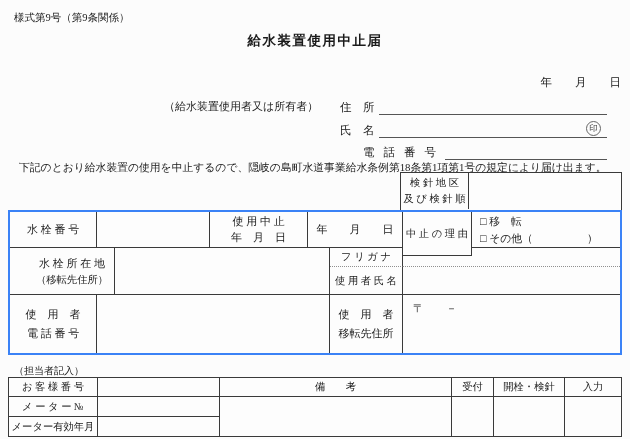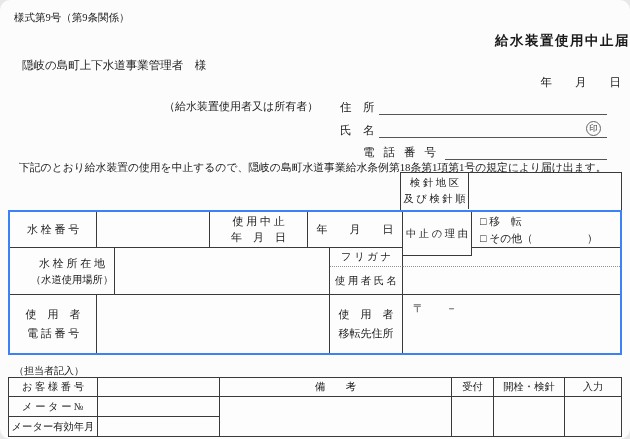--- a/index.html
+++ b/index.html
@@ -1,20 +1,19 @@
 <!DOCTYPE html>
 <html><head>
 <meta charset="utf-8">
 <style>
   html,body{margin:0;padding:0;background:#e8e8e8;}
   .page{
     position:relative;width:630px;height:439px;background:#fcfcfc;
     font-family:"Liberation Serif","DejaVu Serif",serif;color:#1a1a1a;
     overflow:hidden;
-    border-radius:10px;
   }
   .abs{position:absolute;white-space:nowrap;}
   
   .tc{
     position:absolute;box-sizing:border-box;display:flex;flex-direction:column;
     align-items:center;justify-content:center;text-align:center;
     font-size:11px;line-height:1.5;white-space:nowrap;
   }
   .br{border-right:1px solid #3a3a3a;}
   .bb{border-bottom:1px solid #3a3a3a;}
@@ -35,23 +34,22 @@
   }
   .tracked{letter-spacing:9px;}
 </style>
 </head>
 <body>
 
 <div class="page">
 
   <div class="abs" style="left:14px;top:11px;font-size:10.5px;">様式第9号（第9条関係）</div>
 
-  <div class="abs" style="left:0;right:0;top:32px;text-align:right;font-size:13.5px;font-weight:bold;letter-spacing:1.5px;">給水装置使用中止届</div>
+  <div class="abs" style="left:0;right:0;top:32px;text-align:center;font-size:13.5px;font-weight:bold;letter-spacing:1.5px;">給水装置使用中止届</div>
 
-  <div class="abs" style="left:22px;top:58px;font-size:11.5px;">隠岐の島町上下水道事業管理者　様</div>
 
   <div class="abs" style="right:9px;top:75px;font-size:11.5px;">年　　月　　日</div>
 
   <div class="abs" style="left:164px;top:99px;font-size:11px;">（給水装置使用者又は所有者）</div>
 
   <div class="fieldrow" style="left:340px;top:96px;width:267px;height:19px;">
     <span class="flabel">住　所</span>
     <span class="fline"></span>
   </div>
 
@@ -87,21 +85,21 @@
     </div>
     <div class="tc br bb" style="left:298px;top:0;width:95px;height:36px;">年　　月　　日</div>
     <div class="tc br bb sm" style="left:393px;top:0;width:69px;height:44px;">中 止 の 理 由</div>
     <div class="tc bb left" style="left:462px;top:0;width:148px;height:36px;padding-left:8px;font-size:10.8px;line-height:1.55;">
       <span>□ 移　転</span>
       <span>□ その他（　　　　　）</span>
     </div>
 
     <div class="tc br bb" style="left:0;top:36px;width:105px;height:47px;line-height:1.5;padding-left:20px;">
       <span>水 栓 所 在 地</span>
-      <span class="sm">（水道使用場所）</span>
+      <span class="sm">（移転先住所）</span>
     </div>
     <div class="tc br bb" style="left:87px;top:36px;width:233px;height:47px;"></div>
     <div class="tc br bbd sm" style="left:320px;top:36px;width:73px;height:19px;">フ リ ガ ナ</div>
     <div class="tc bbd" style="left:393px;top:36px;width:217px;height:19px;"></div>
     <div class="tc br bb sm" style="left:320px;top:55px;width:73px;height:28px;">使 用 者 氏 名</div>
     <div class="tc bb" style="left:393px;top:55px;width:217px;height:28px;"></div>
 
     <div class="tc br" style="left:0;top:83px;width:87px;height:58px;line-height:1.7;">
       <span>使　用　者</span>
       <span>電 話 番 号</span>

